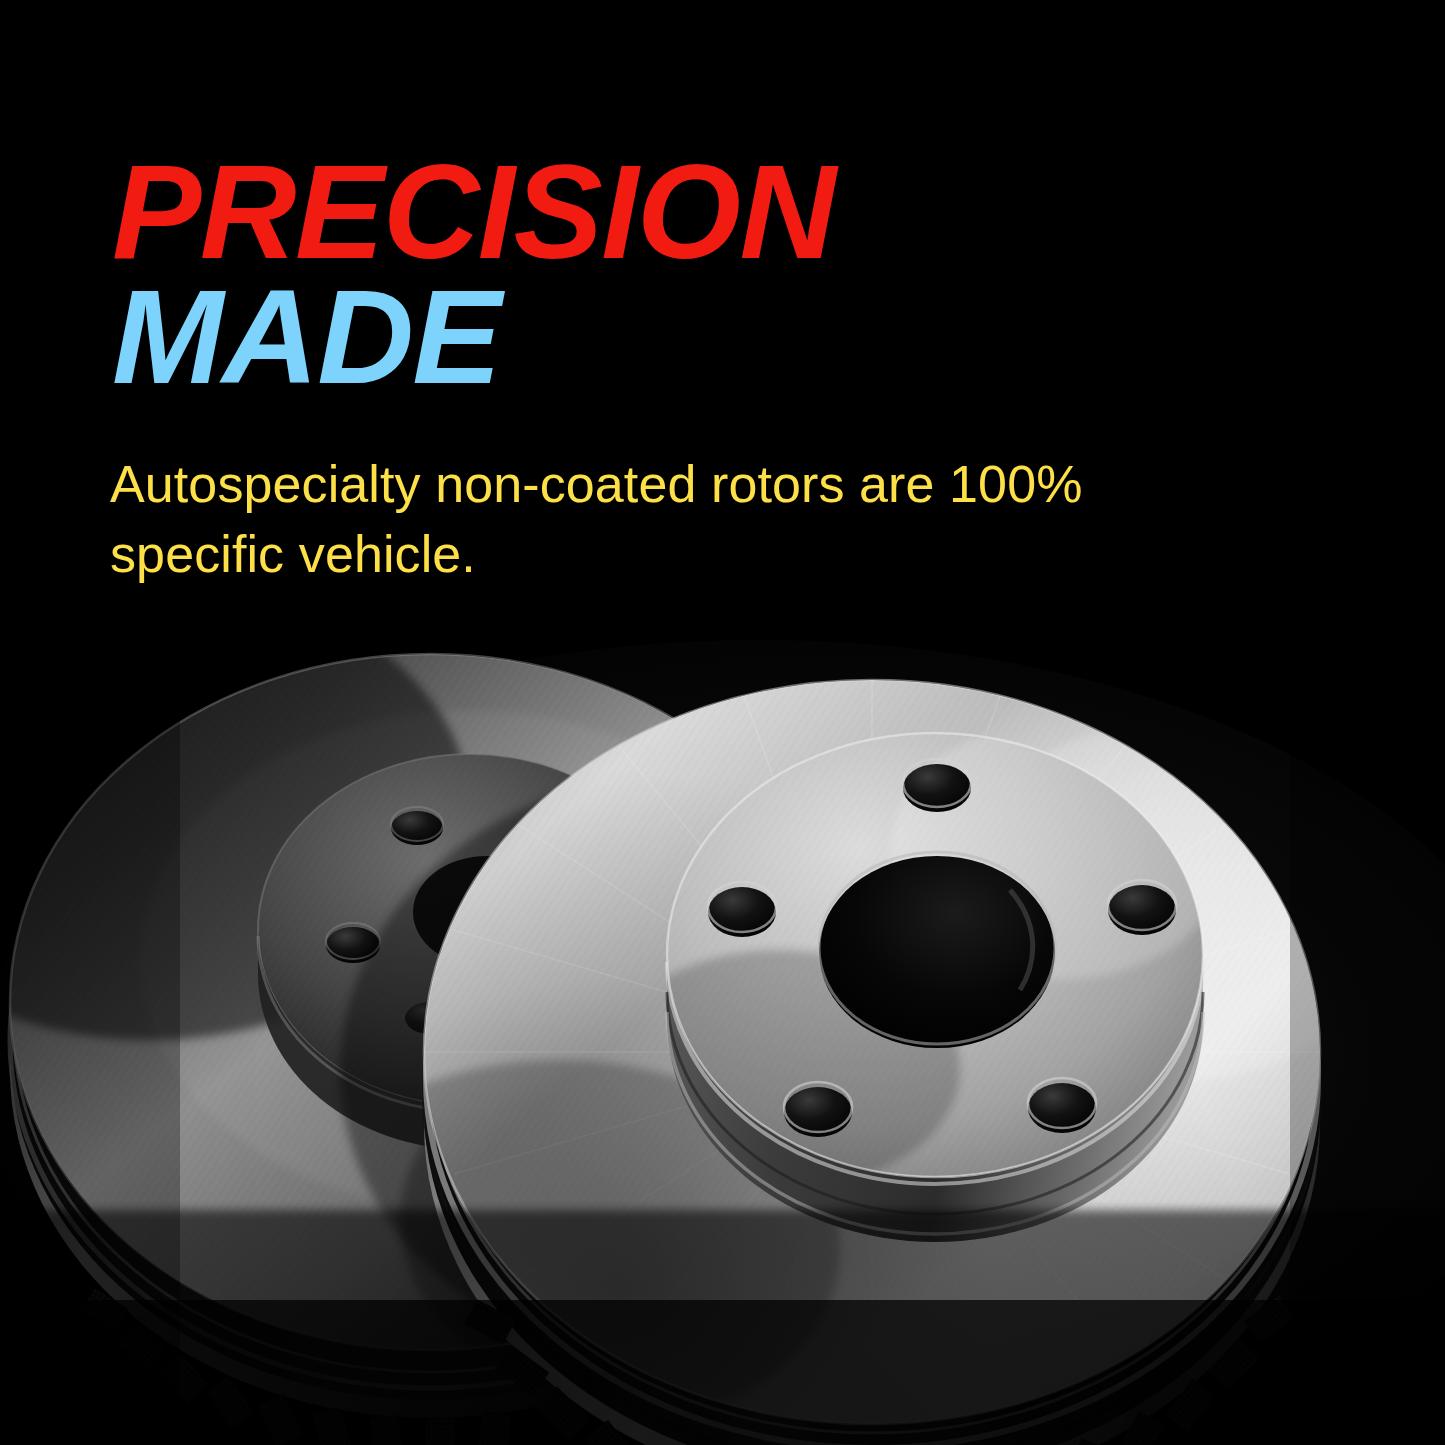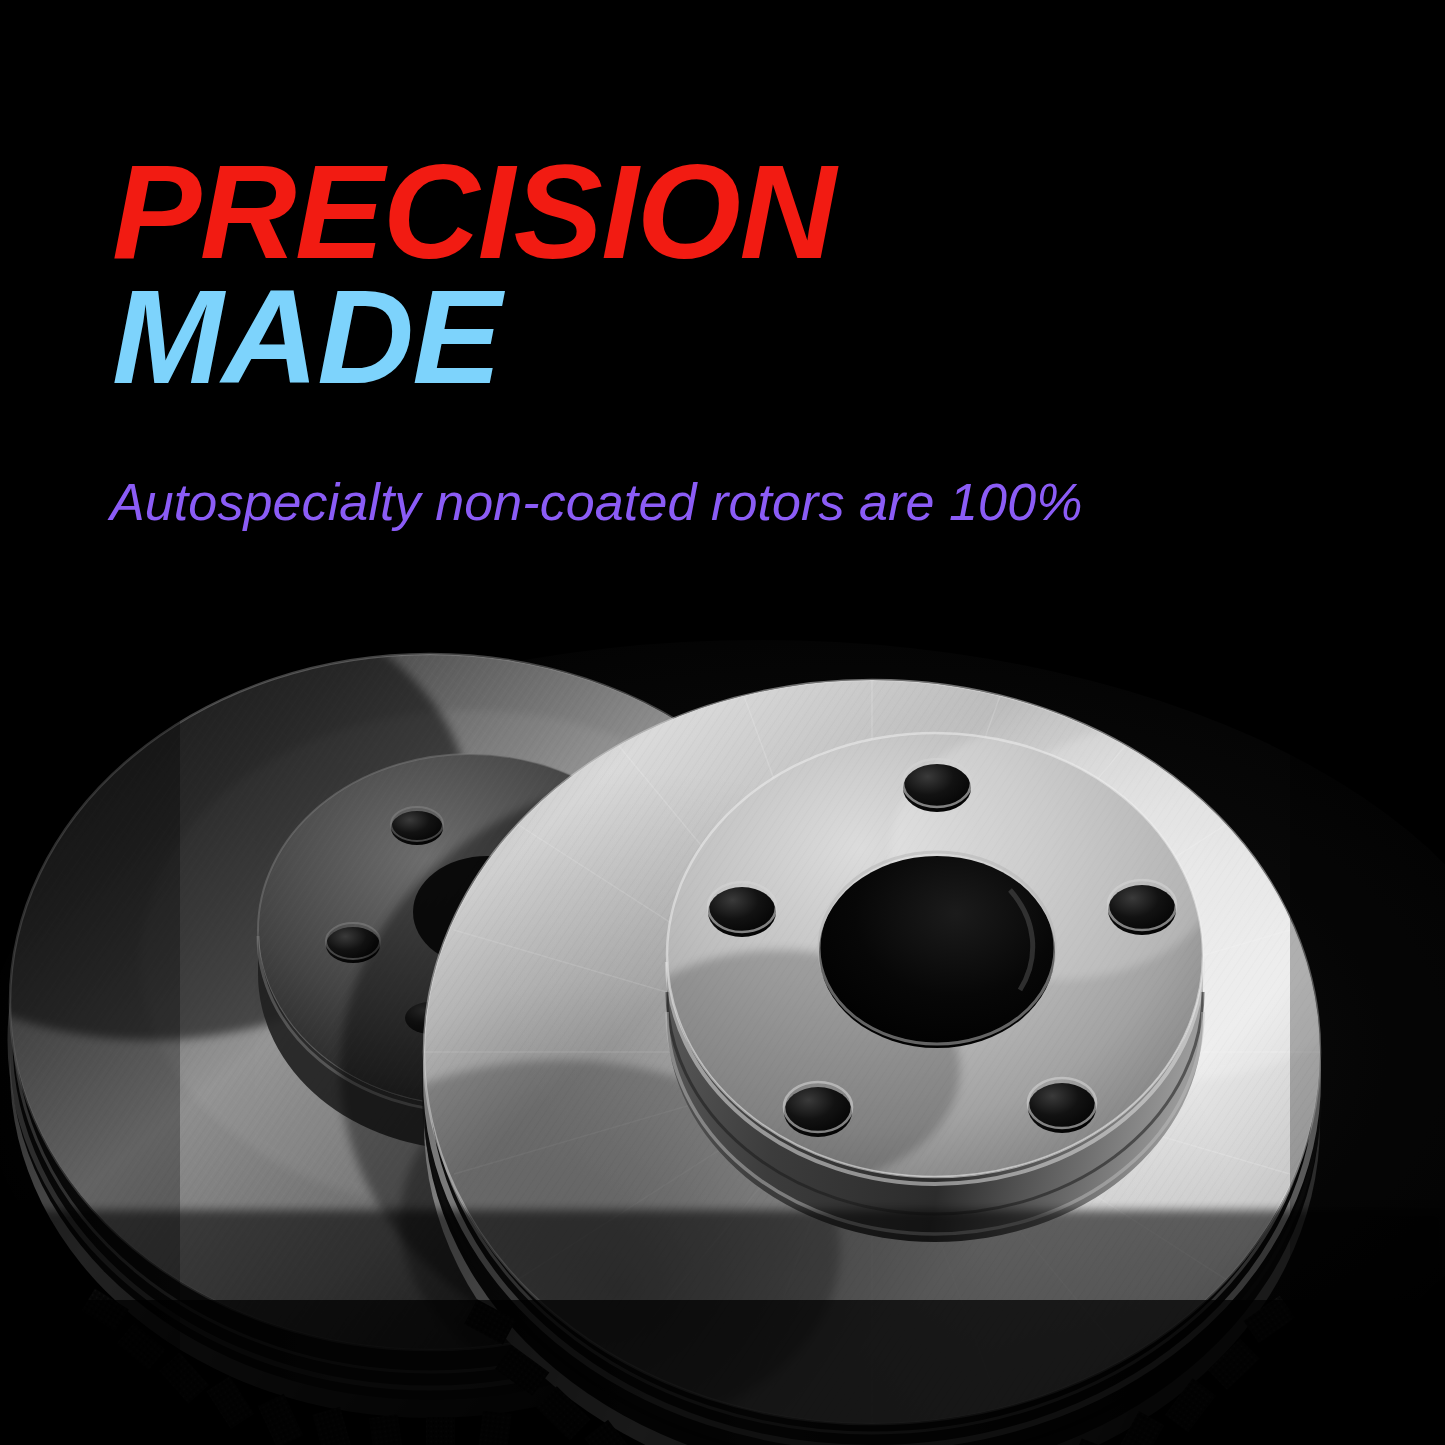--- a/index.html
+++ b/index.html
@@ -55,29 +55,28 @@
     color:#f21b12;
   }
   .hl-made {
     font-size:134px;
     color:#7dd3fc;
     margin-top:4px;
   }
 
   .body-copy {
     position:absolute;
-    left:110px; top:428px;
+    left:110px; top:410px;
     width:1160px;
-    color:#8b5cf6;
+    color:#fde047;
     font-family:"Liberation Sans", sans-serif;
     font-weight:400;
     font-size:52px;
     line-height:1.34;
     letter-spacing:0.002em;
-    font-style:italic;
   }
   .body-copy .bl { display:block; white-space:nowrap; }
 </style>
 </head>
 <body>
 
 <div id="stage">
 
   <div id="photo">
     <svg viewBox="0 0 1445 885" preserveAspectRatio="none" aria-hidden="true">
@@ -390,16 +389,17 @@
 
   <div id="copy">
 
     <div class="headline-block">
       <span class="hl-line hl-precision">PRECISION</span>
       <span class="hl-line hl-made">MADE</span>
     </div>
 
     <div class="body-copy">
       <span class="bl">Autospecialty non-coated rotors are 100%</span>
+      <span class="bl">specific vehicle.</span>
     </div>
 
   </div>
 </div>
 
 </body></html>

